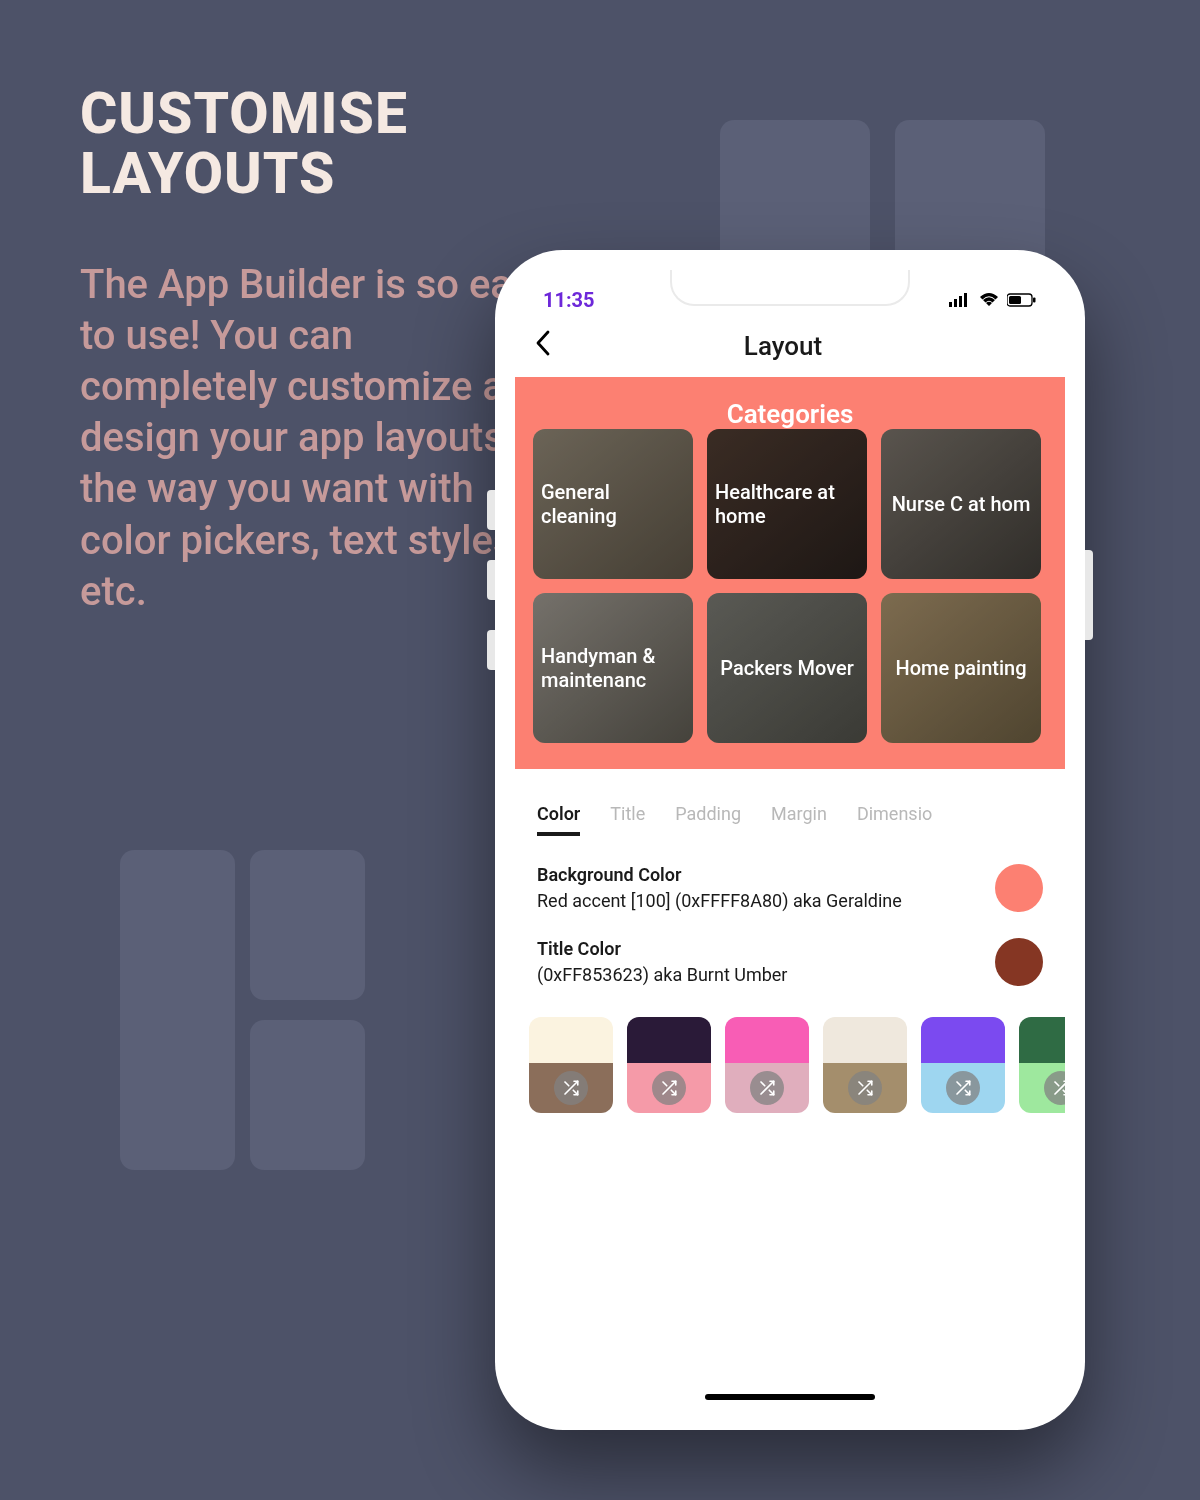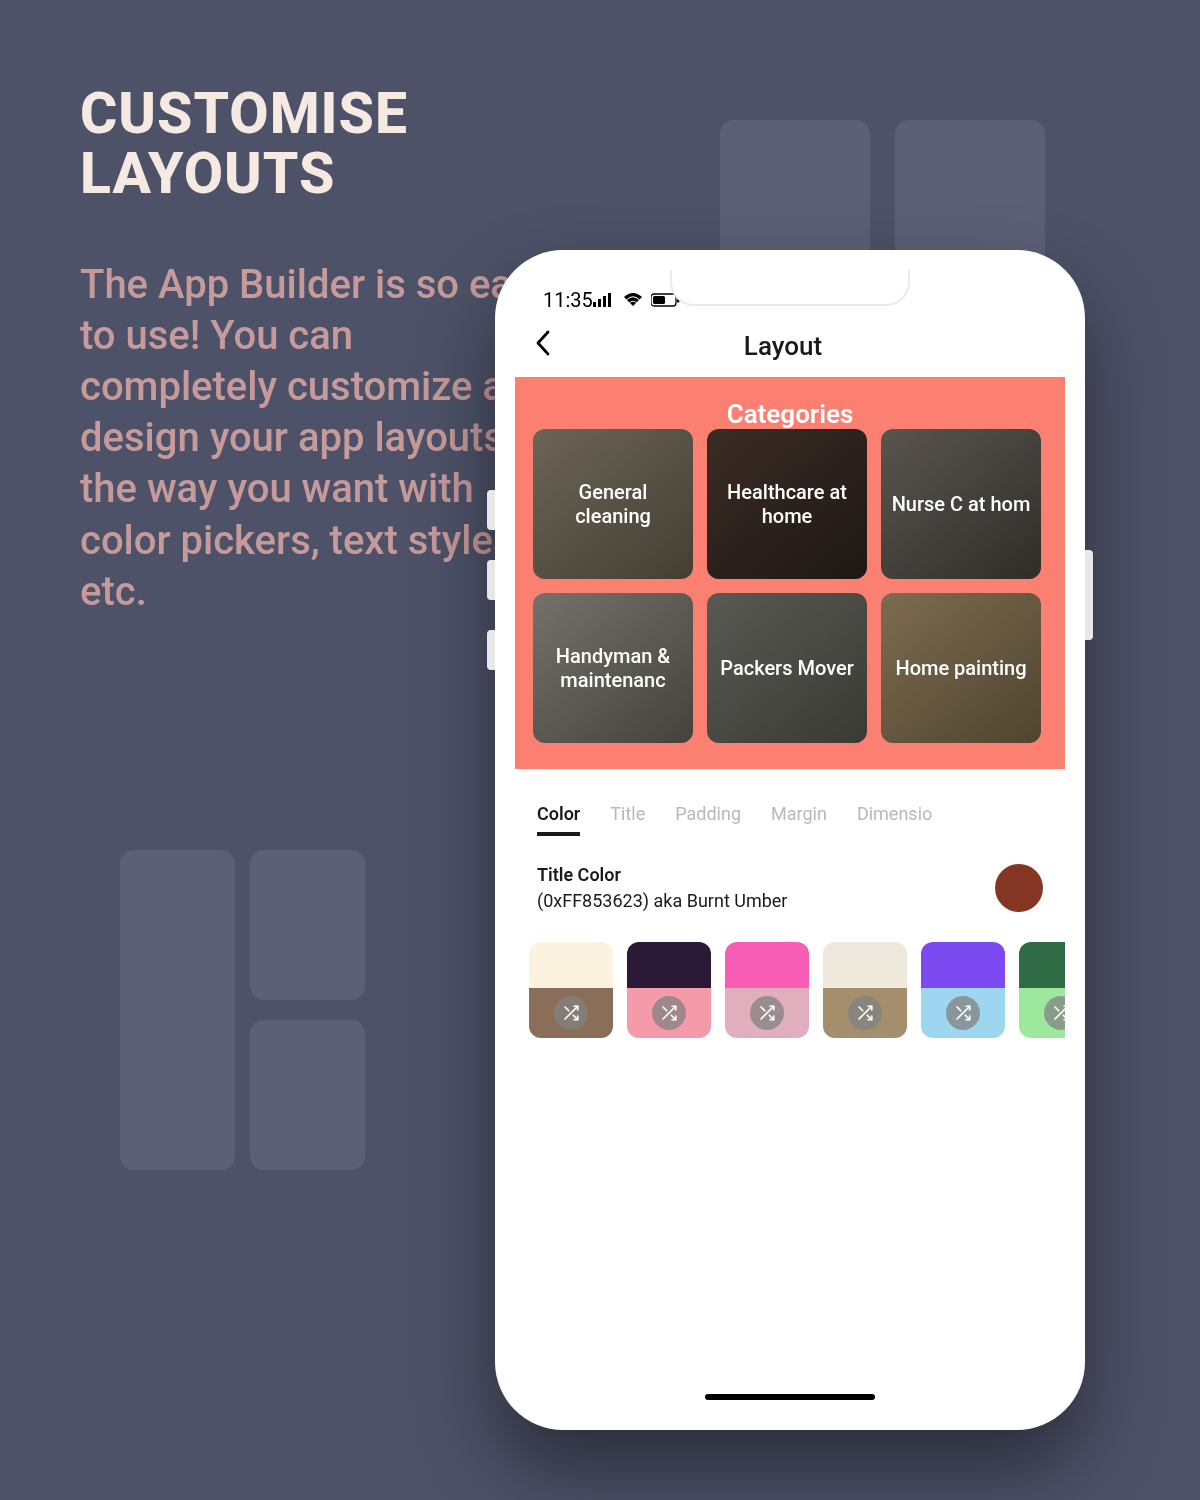--- a/index.html
+++ b/index.html
@@ -90,25 +90,26 @@
     background: #fff;
     border: 2px solid #eaeaea;
     border-top: none;
     border-radius: 0 0 24px 24px;
     z-index: 5;
   }
 
   
   .status-bar {
     display: flex;
+    justify-content: space-between;
     align-items: center;
     padding: 18px 28px 6px;
     font-size: 20px;
-    font-weight: 400;
-    color: #000000;
+    font-weight: 700;
+    color: #6d28d9;
   }
   .status-icons {
     display: flex;
     align-items: center;
     gap: 8px;
   }
   .signal-icon, .wifi-icon, .battery-icon {
     display: inline-flex;
   }
 
@@ -151,21 +152,20 @@
   }
   .cat-card {
     position: relative;
     height: 150px;
     border-radius: 12px;
     overflow: hidden;
     background: #7a6a5a;
     display: flex;
     align-items: center;
     justify-content: center;
-    text-align: center;
     padding: 8px;
     cursor: pointer;
   }
   .cat-card::before {
     content: "";
     position: absolute;
     inset: 0;
     background: rgba(0,0,0,.35);
   }
   .cat-card.cc0 { background: linear-gradient(140deg,#a59a86,#6a6050); }
@@ -342,20 +342,27 @@
         <div class="tab active">Color</div>
         <div class="tab">Title</div>
         <div class="tab">Padding</div>
         <div class="tab">Margin</div>
         <div class="tab">Dimensio</div>
       </div>
 
     <div class="prop-list" id="prop-list">
         <div class="prop-row">
           <div class="prop-text">
+            <div class="prop-name">Background Color</div>
+            <div class="prop-val">Red accent [100] (0xFFFF8A80) aka Geraldine</div>
+          </div>
+          <div class="swatch" style="background:#fc8072"></div>
+        </div>
+        <div class="prop-row">
+          <div class="prop-text">
             <div class="prop-name">Title Color</div>
             <div class="prop-val">(0xFF853623) aka Burnt Umber</div>
           </div>
           <div class="swatch" style="background:#853623"></div>
         </div>
       </div>
 
     <div class="palette-strip" id="palette-strip">
         <div class="palette">
           <div class="pal-top" style="background:#fbf3e0"></div>

